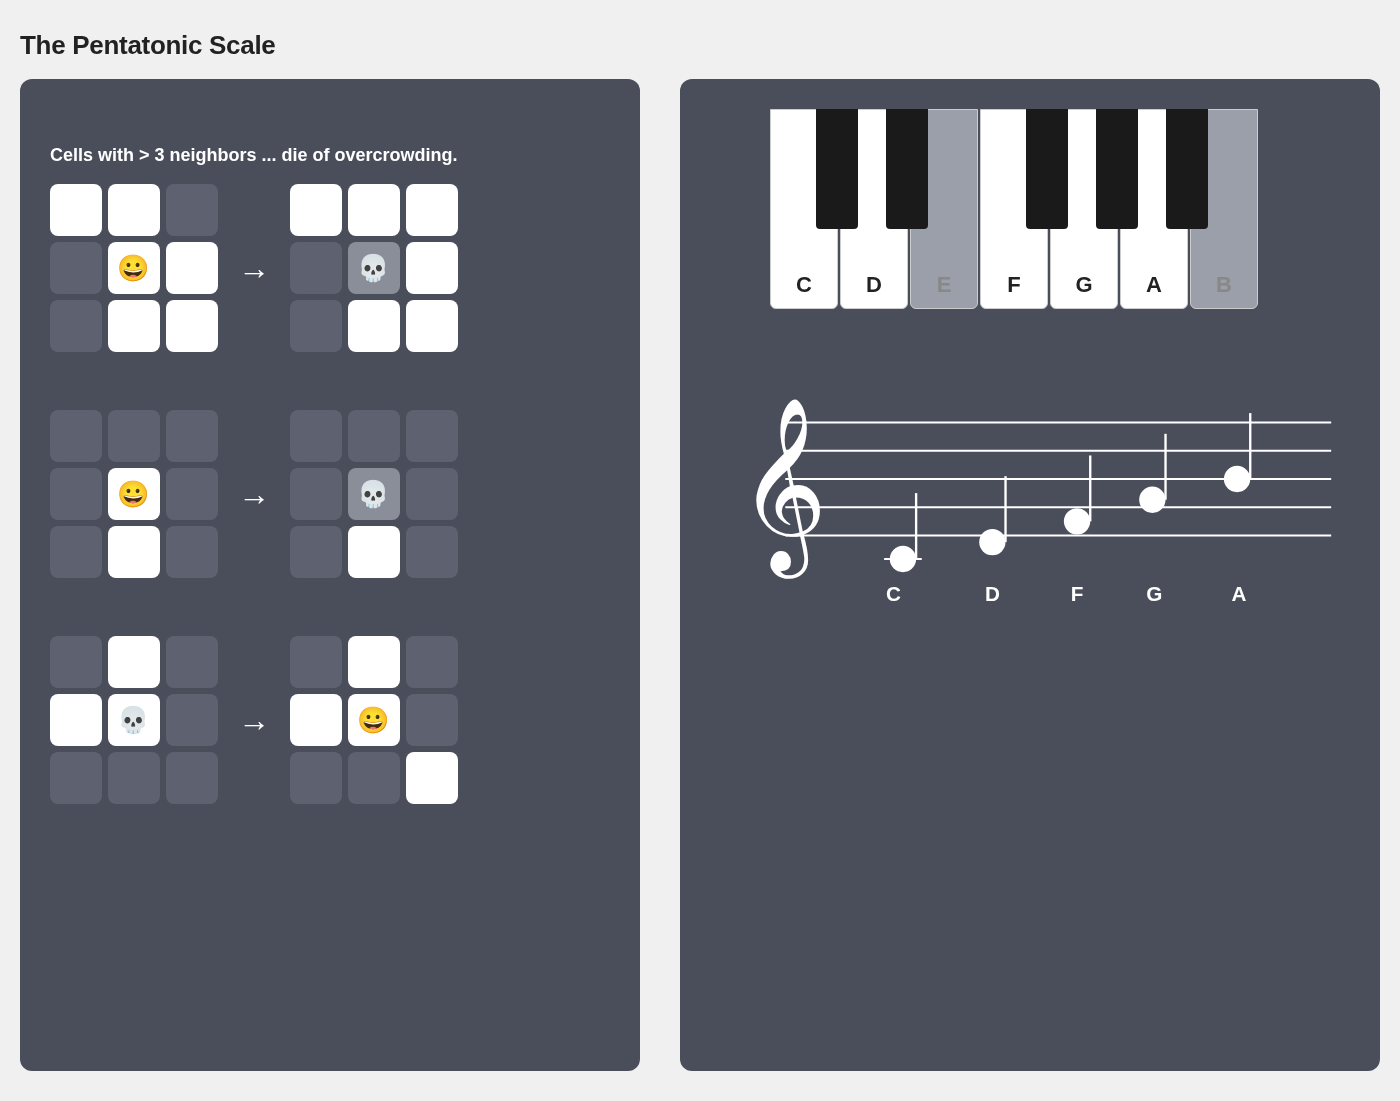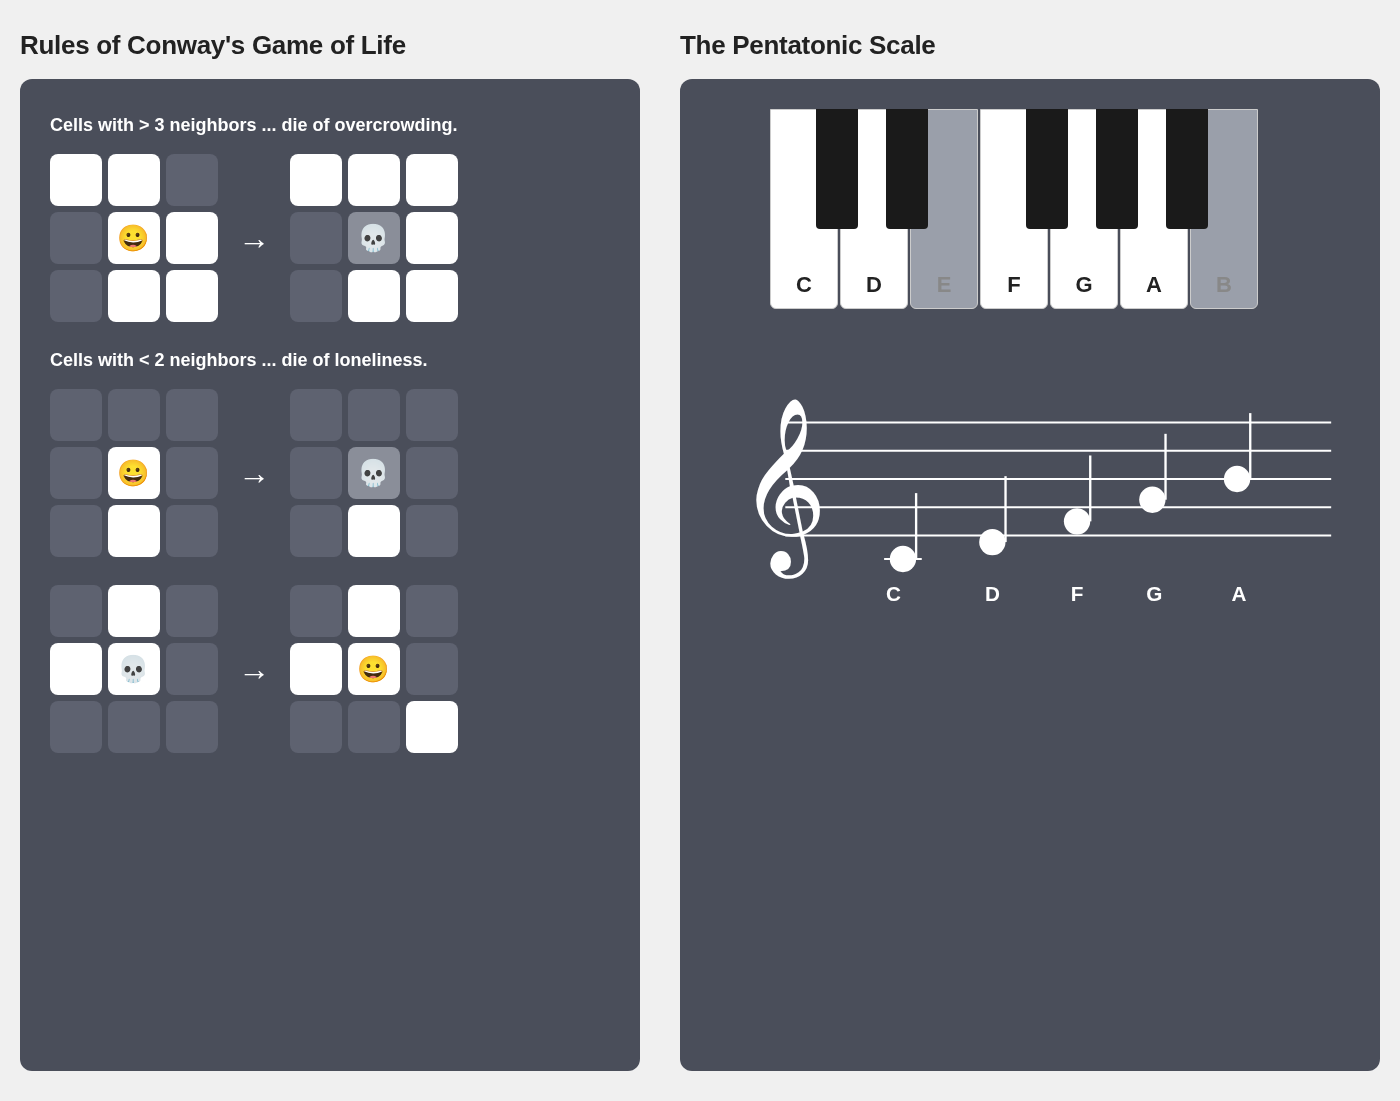--- a/index.html
+++ b/index.html
@@ -48,20 +48,21 @@
       background: #4a4e5a;
       border-radius: 12px;
       padding: 36px 30px 30px 30px;
       display: flex;
       flex-direction: column;
       gap: 0;
     }
 
     .rule-block {
       margin-bottom: 28px;
+      margin-top: 30px;
     }
 
     .rule-text {
       font-size: 18px;
       font-weight: 700;
       color: #fff;
       margin-bottom: 18px;
     }
 
     .rule-demo {
@@ -188,23 +189,20 @@
 
     .staff-svg {
       width: 100%;
       height: 100%;
     }
   </style>
 </head>
 <body>
 
 <div class="titles-row">
-  <div class="left-title">
-    <span class="section-title">Rules of Conway's Game of Life</span>
-  </div>
   <div class="right-title">
     <span class="section-title">The Pentatonic Scale</span>
   </div>
 </div>
 
 <div class="panels-row">
 
   <div class="left-panel">
 
     <div class="rule-block">
@@ -232,21 +230,20 @@
           <div class="cell cell-dead" style="background:#8a8e99;">💀</div>
           <div class="cell cell-alive"></div>
           <div class="cell cell-dead"></div>
           <div class="cell cell-alive"></div>
           <div class="cell cell-alive"></div>
         </div>
       </div>
     </div>
 
     <div class="rule-block">
-      <div class="rule-text">Cells with &lt; 2 neighbors ... die of loneliness.</div>
       <div class="rule-demo">
 
         <div class="grid-3x3">
           <div class="cell cell-dead"></div>
           <div class="cell cell-dead"></div>
           <div class="cell cell-dead"></div>
           <div class="cell cell-dead"></div>
           <div class="cell cell-alive">😀</div>
           <div class="cell cell-dead"></div>
           <div class="cell cell-dead"></div>

